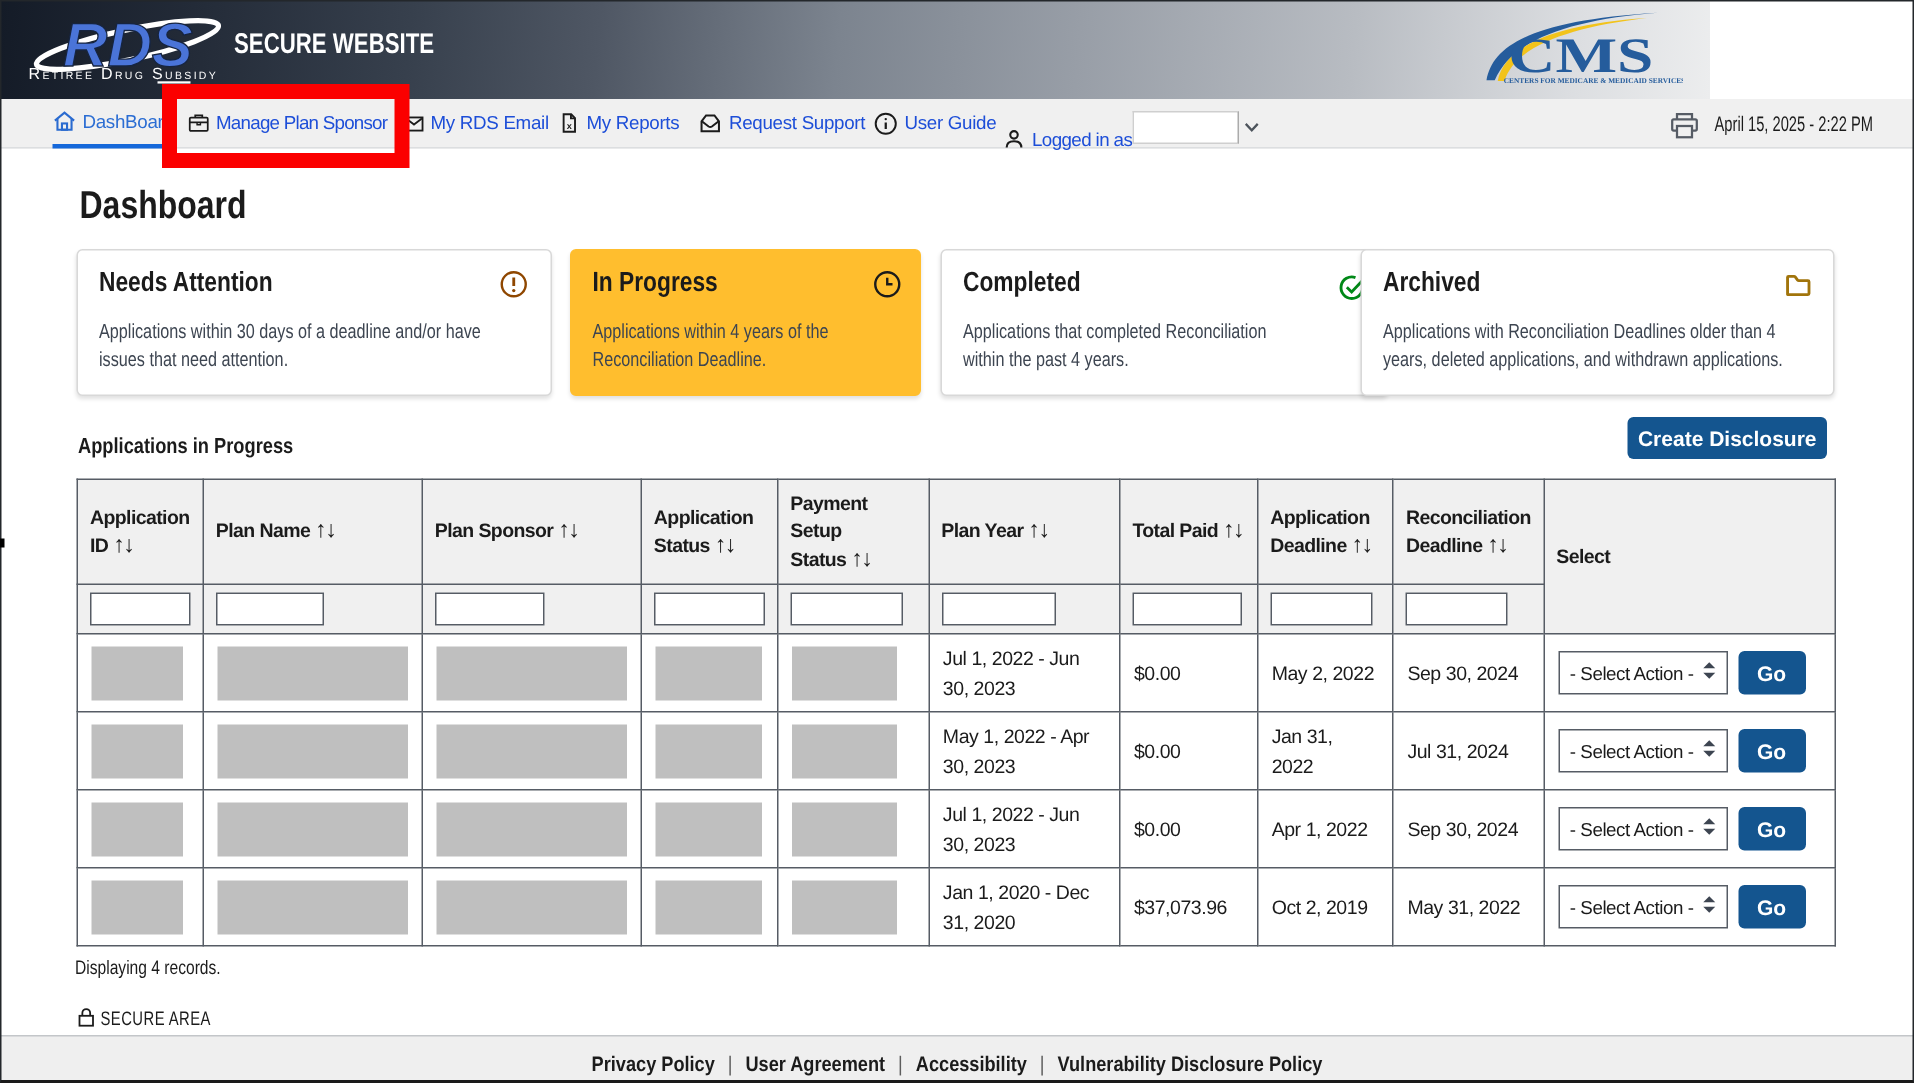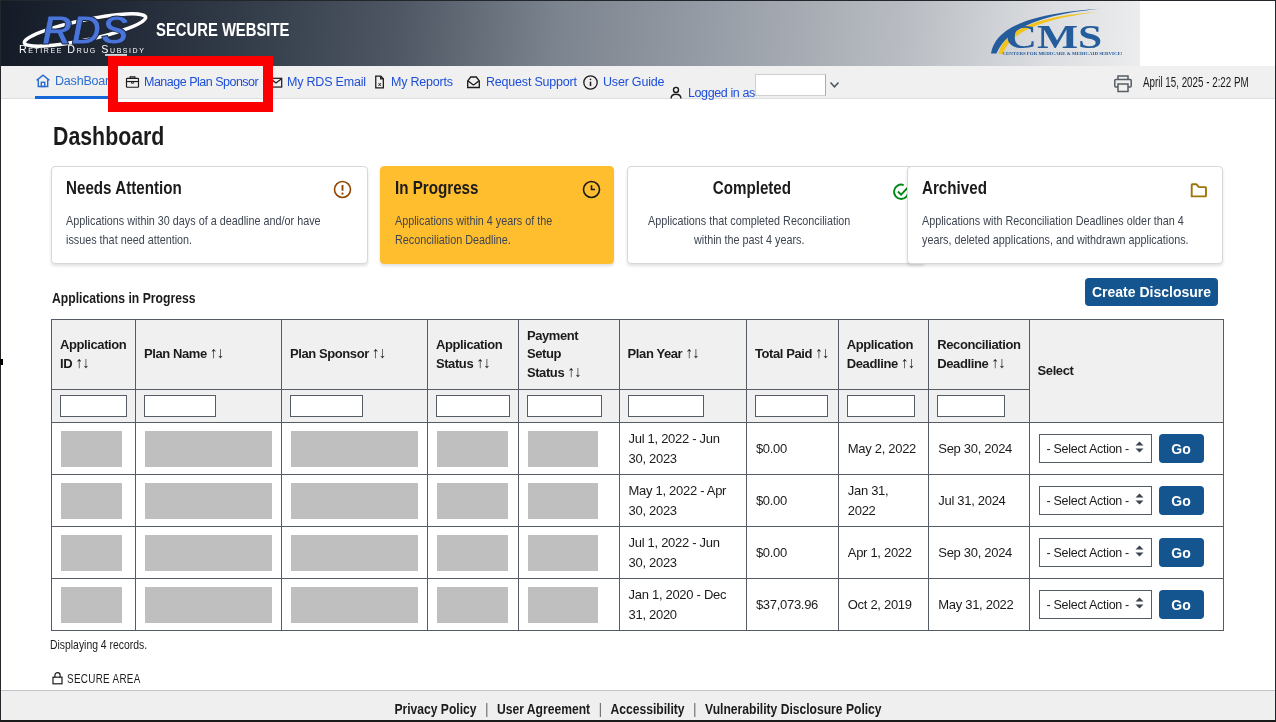--- a/index.html
+++ b/index.html
@@ -30,21 +30,21 @@
 h1 { position:absolute; left:53px; top:121px; font-size:26px; color:#1b1b1b; transform:scaleX(0.82); transform-origin:0 0; }
 .card { position:absolute; top:166px; height:98px; background:#fff; border:1px solid #d8d8d8; border-radius:4px; padding:10px 14px; box-shadow:0 2px 3px rgba(0,0,0,0.12); }
 .card h2 { font-size:18.5px; color:#1b1b1b; transform:scaleX(0.82); transform-origin:0 50%; white-space:nowrap; }
 .card p { font-size:13.5px; color:#3d4551; line-height:1.42; margin-top:12px; transform:scaleX(0.8); transform-origin:0 0; white-space:nowrap; }
 .card .cicon { position:absolute; top:13px; right:15px; }
 #card2 .cicon { right:12px; }
 #card3 .cicon { right:12px; }
 #card4 .cicon { right:13px; }
 #card1 { left:51px; width:317px; }
 #card2 { left:380px; width:234px; background:#ffbe2e; border-color:#ffbe2e; }
-#card3 { left:627px; width:298px;text-align:center; }
+#card3 { left:627px; width:298px; }
 #card4 { left:907px; width:316px; }
 
 #appprog { position:absolute; left:52px; top:290px; font-size:14.5px; font-weight:bold; color:#1b1b1b; transform:scaleX(0.84); transform-origin:0 0; white-space:nowrap; }
 #createbtn { position:absolute; left:1085px; top:278px; width:133px; height:28px; background:#14558f; color:#fff; font-weight:bold; font-size:14px; border-radius:4px; display:flex; align-items:center; justify-content:center; }
 
 
 #tbl { position:absolute; left:51px; top:319px; width:1173px; border-collapse:collapse; font-size:14px; color:#1b1b1b; }
 #tbl th, #tbl td { border:1px solid #565c65; vertical-align:middle; }
 #tbl thead th .ar { font-size:15.5px; letter-spacing:-1px; line-height:10px; }
 #tbl thead th { background:#f0f0f0; text-align:left; font-size:13px; letter-spacing:-0.4px; padding:7px 8px; font-weight:bold; line-height:1.42; white-space:nowrap; }

